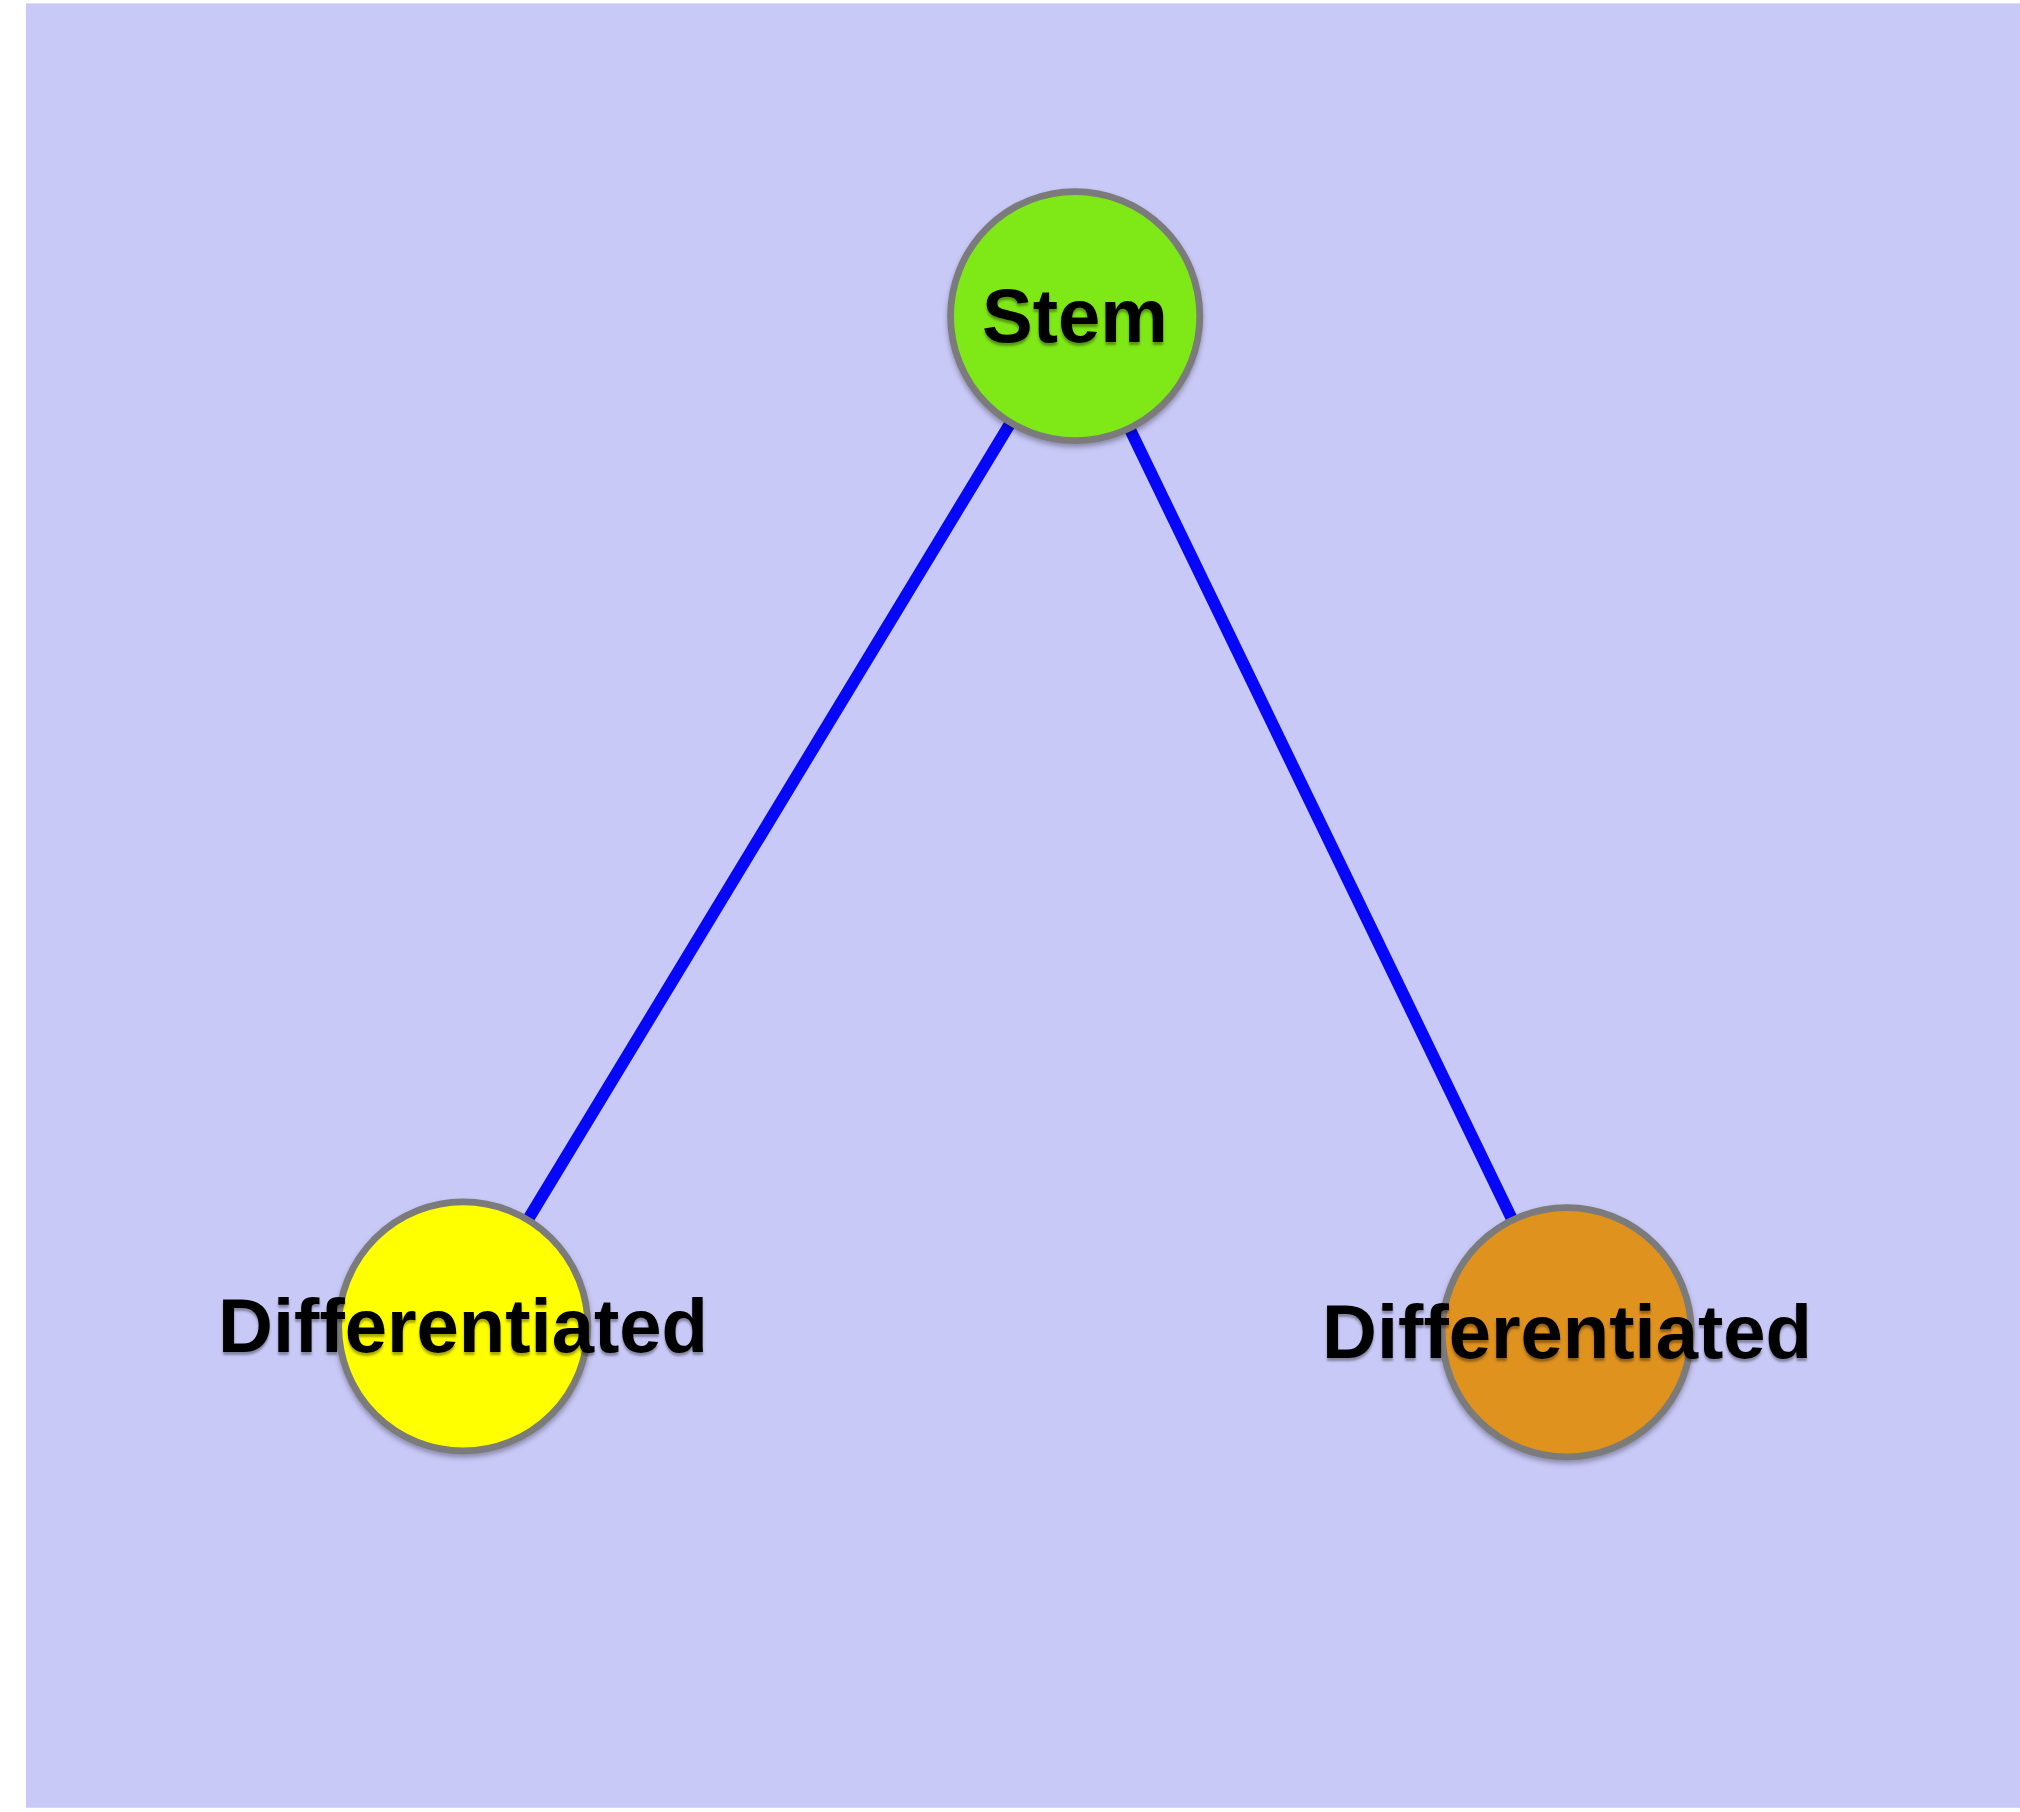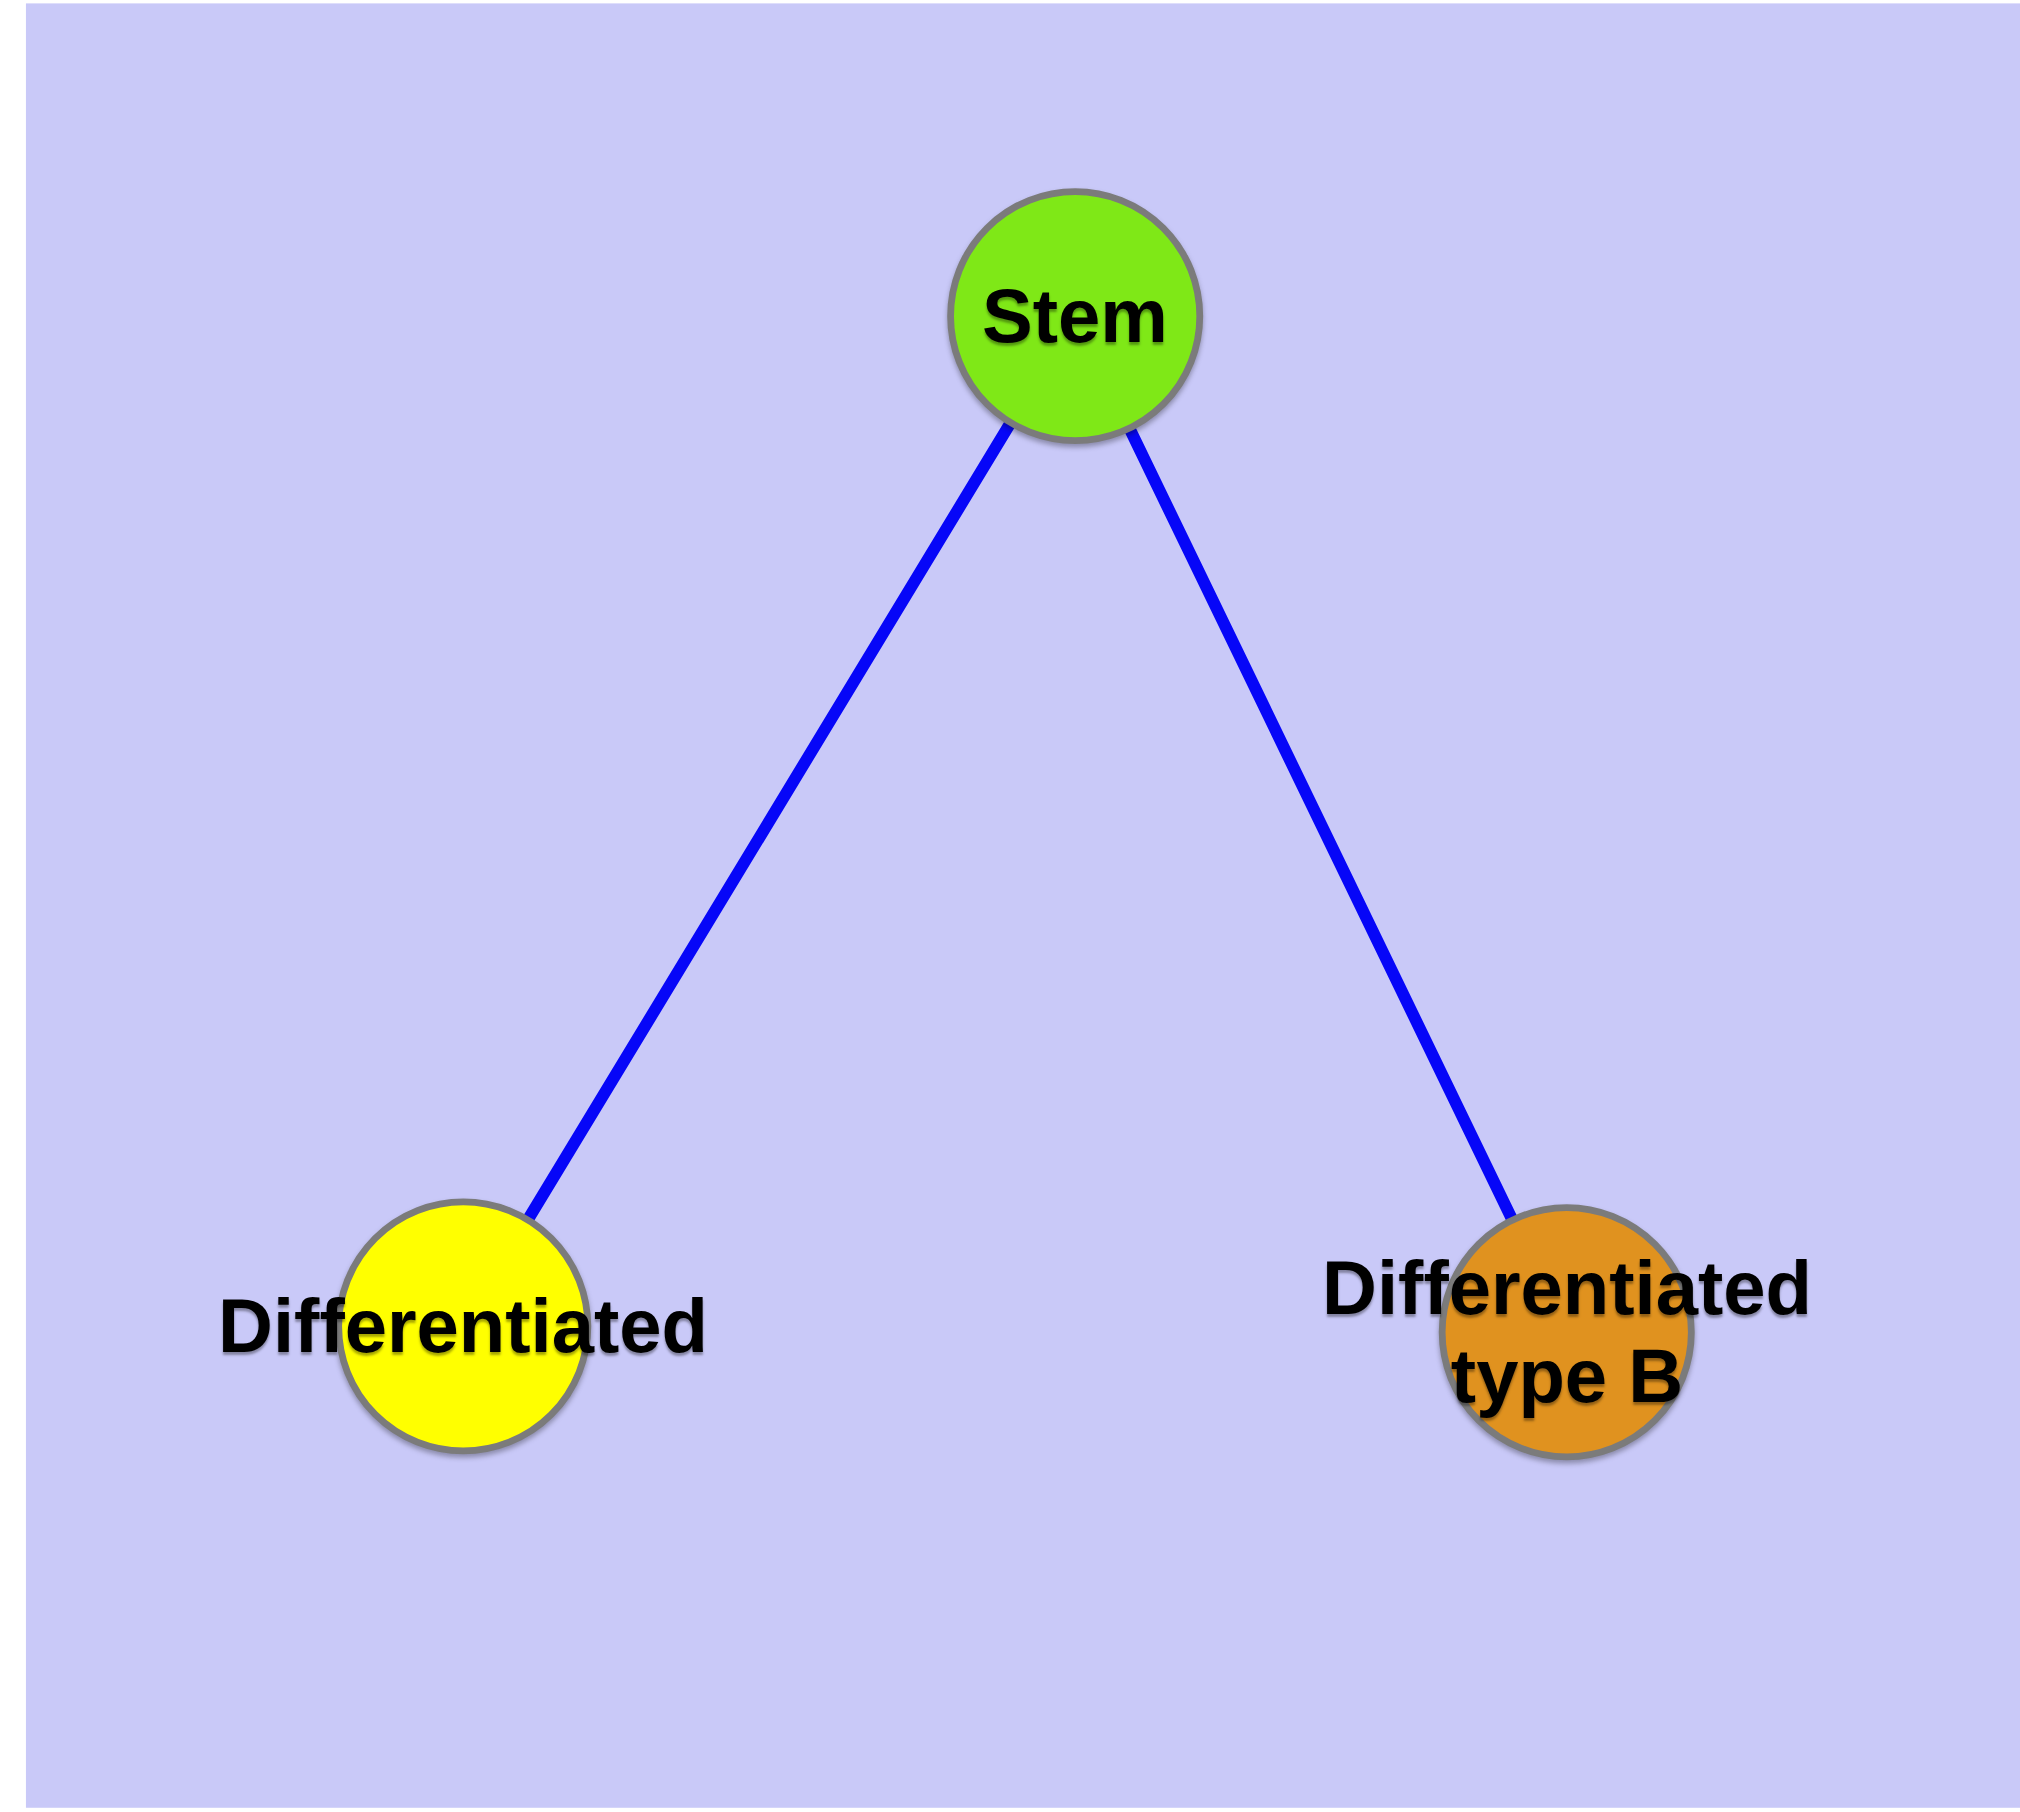--- a/index.html
+++ b/index.html
@@ -68,17 +68,16 @@
   <div class="node-label" style="left:1051px; top:316px;">
     <div>Stem</div>
   </div>
 
   <div class="node-label" style="left:439px; top:1326px;">
     <div>Differentiated</div>
   </div>
 
   <div class="node-label" style="left:1543px; top:1332px;">
     <div>Differentiated</div>
-    <div>type B</div>
   </div>
 
 </div>
 
 
 </body></html>

